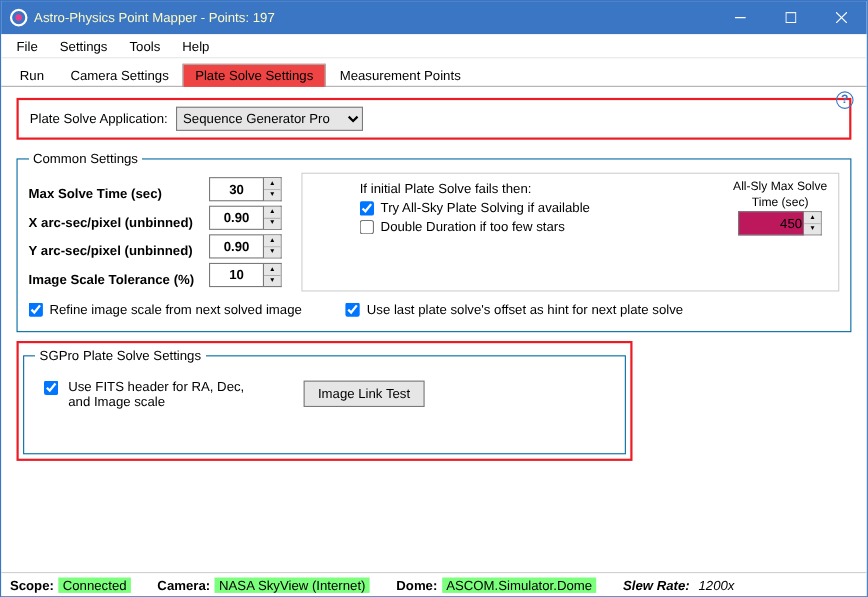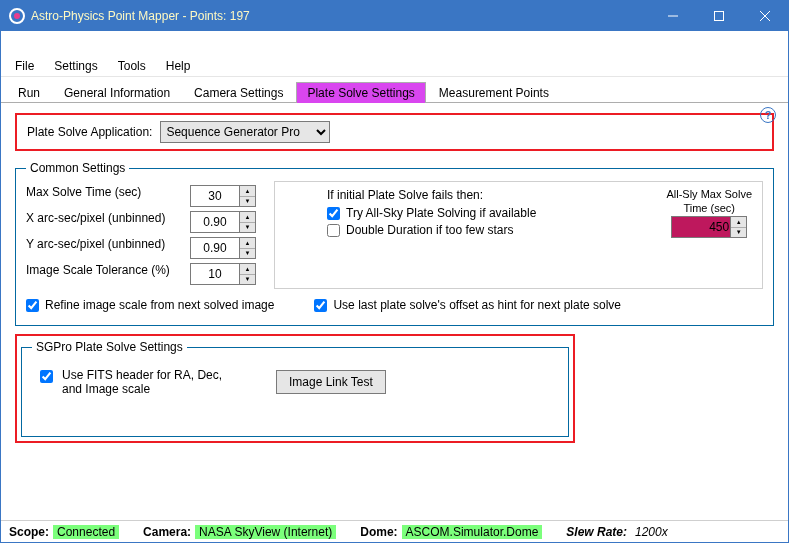--- a/index.html
+++ b/index.html
@@ -47,21 +47,20 @@
     color: #fff;
   }
   .titlebar .winbtn svg { width: 10px; height: 10px; }
 
   .menubar {
     height: 22px;
     display: flex;
     align-items: center;
     padding: 0 4px;
     border-bottom: 1px solid #e6e6e6;
-    margin-top: 24px;
   }
   .menubar .menu-item { padding: 2px 10px; }
 
   .tabstrip {
     display: flex;
     align-items: flex-end;
     border-bottom: 1px solid #adadad;
     padding: 4px 6px 0 6px;
     gap: 2px;
     height: 26px;
@@ -69,21 +68,21 @@
   .tab {
     padding: 3px 10px;
     border: 1px solid transparent;
     border-bottom: none;
     position: relative;
     top: 1px;
     background: transparent;
   }
   .tab.active {
     border-color: #adadad;
-    background: #d946ef;
+    background: #ef4444;
   }
 
   .content {
     flex: 1;
     padding: 10px 14px 6px 14px;
     position: relative;
   }
   .help-icon {
     position: absolute;
     top: 4px; right: 12px;
@@ -130,22 +129,23 @@
   fieldset {
     border: 1px solid #0369a1;
     margin: 0 0 8px 0;
     padding: 6px 10px 10px 10px;
   }
   fieldset legend { padding: 0 4px; }
 
   .common-row { display: flex; gap: 18px; }
   .common-left { width: 230px; }
   .form-row {
-    display: flex; align-items: flex-start; justify-content: space-between;
+    display: flex; align-items: flex-end; justify-content: space-between;
     margin: 4px 0;
+    font-weight: bold;
   }
   .form-row label { flex: 1; }
 
   .fail-box {
     border: 1px solid #cfcfcf;
     padding: 6px 10px;
     flex: 1;
     display: flex;
     gap: 20px;
     align-items: flex-start;
@@ -222,21 +222,20 @@
 
 <div class="menubar">
   <div class="menu-item">File</div>
   <div class="menu-item">Settings</div>
   <div class="menu-item">Tools</div>
   <div class="menu-item">Help</div>
 </div>
 
 <div class="tabstrip">
   <div class="tab">Run</div>
-  <div class="tab">General Information</div>
   <div class="tab">Camera Settings</div>
   <div class="tab active">Plate Solve Settings</div>
   <div class="tab">Measurement Points</div>
 </div>
 
 <div class="content">
   <div class="help-icon">?</div>
 
   <div class="highlight-box">
     <div class="app-row">

